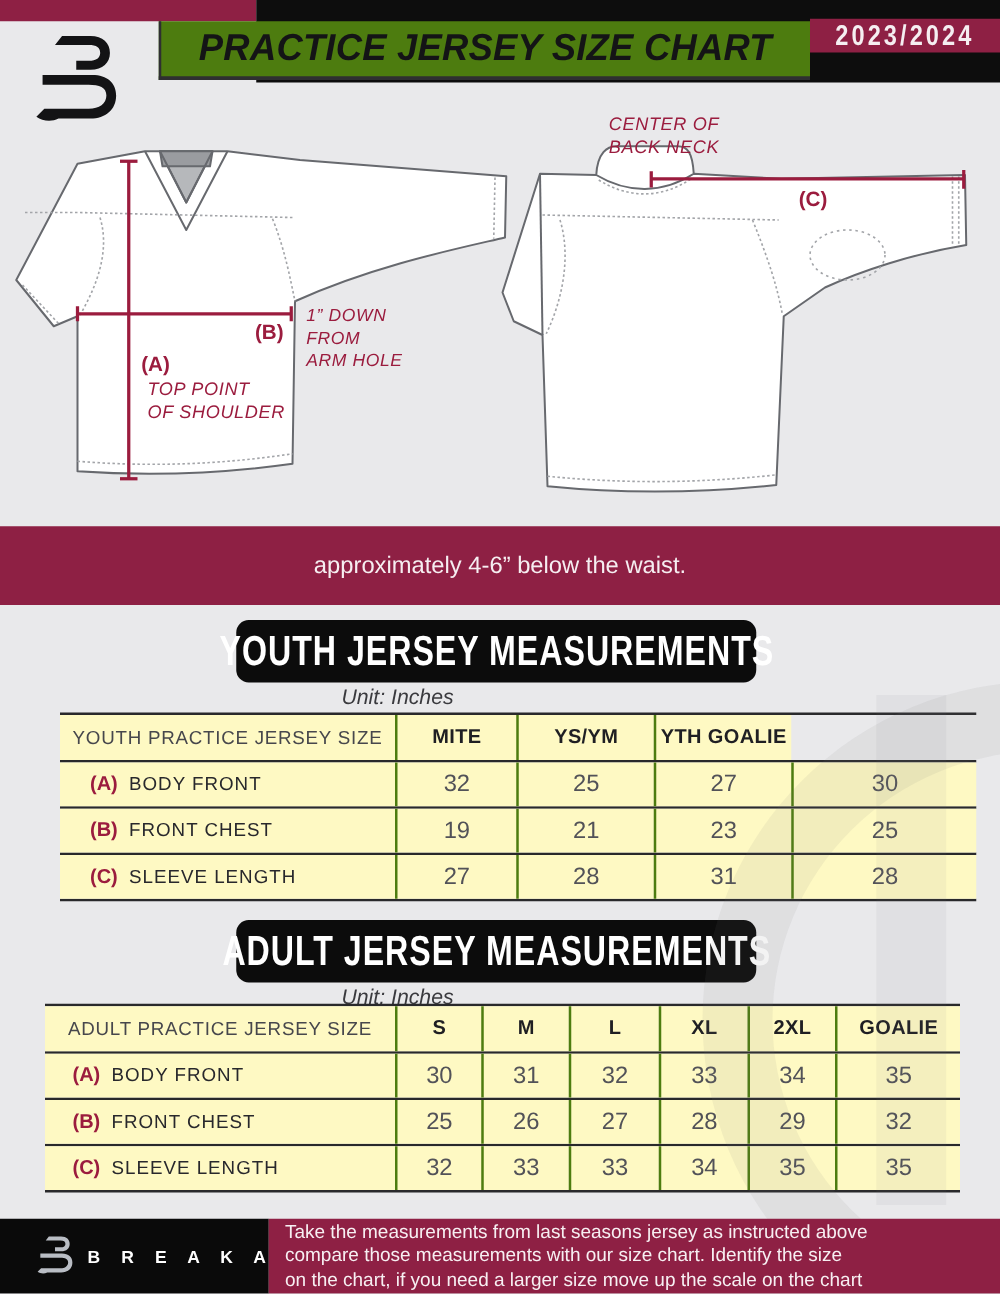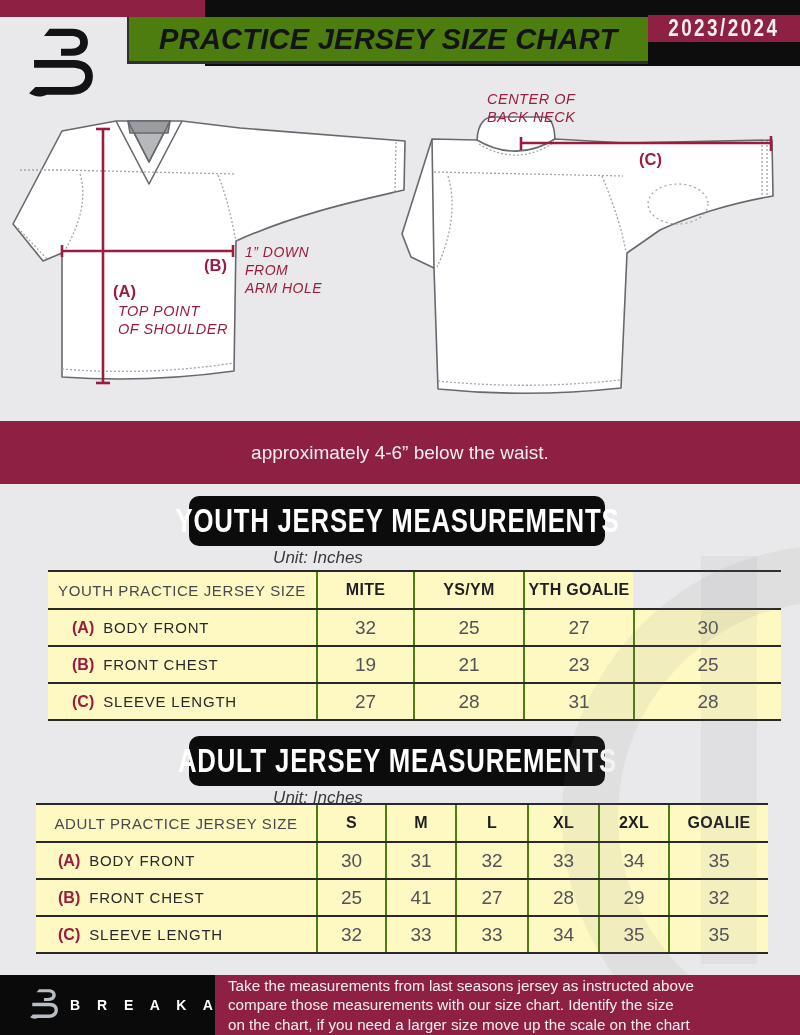--- a/index.html
+++ b/index.html
@@ -219,21 +219,21 @@
       <div class="cell num vline">33</div>
       <div class="cell num vline">34</div>
       <div class="cell num vline">35</div>
     </div>
     <div class="trow" style="grid-template-columns:280px 69px 70px 72px 71px 70px 100px;">
       <div class="cell lab">
           <span class="key">(B)</span>
           <span class="lbl">FRONT CHEST</span>
         </div>
       <div class="cell num vline">25</div>
-      <div class="cell num vline">41</div>
+      <div class="cell num vline">26</div>
       <div class="cell num vline">27</div>
       <div class="cell num vline">28</div>
       <div class="cell num vline">29</div>
       <div class="cell num vline">32</div>
     </div>
     <div class="trow" style="grid-template-columns:280px 69px 70px 72px 71px 70px 100px;">
       <div class="cell lab">
           <span class="key">(C)</span>
           <span class="lbl">SLEEVE LENGTH</span>
         </div>

